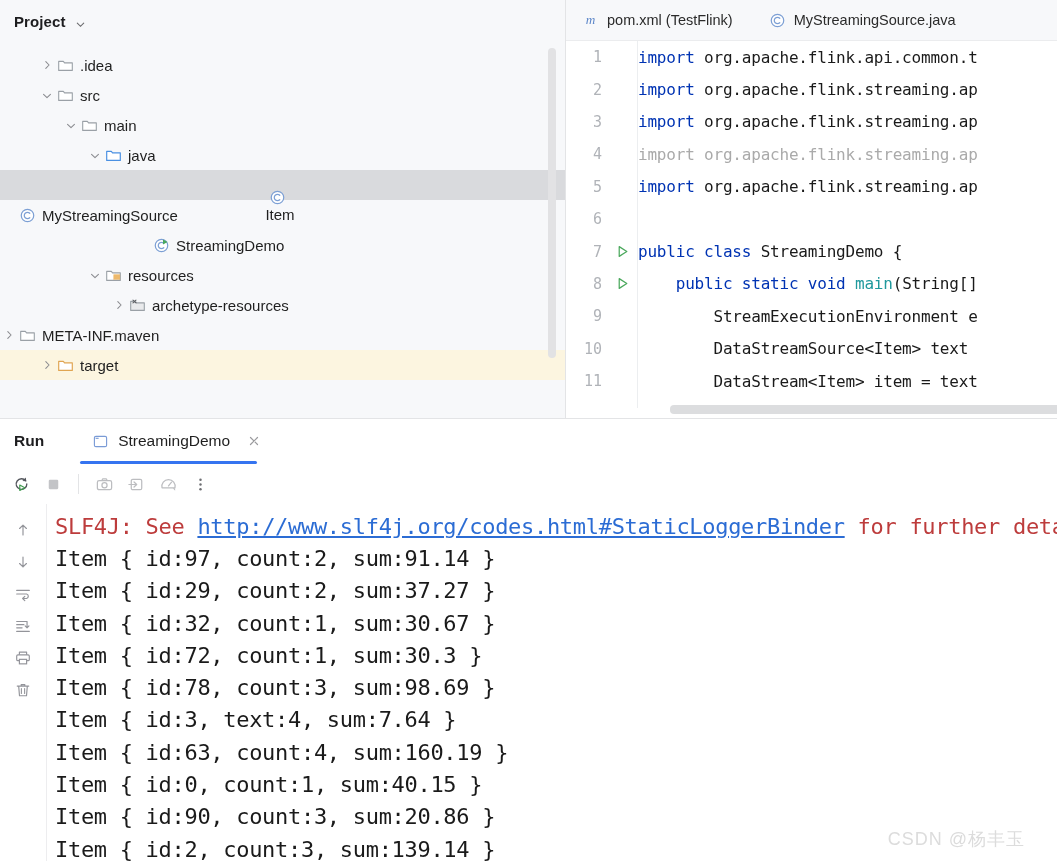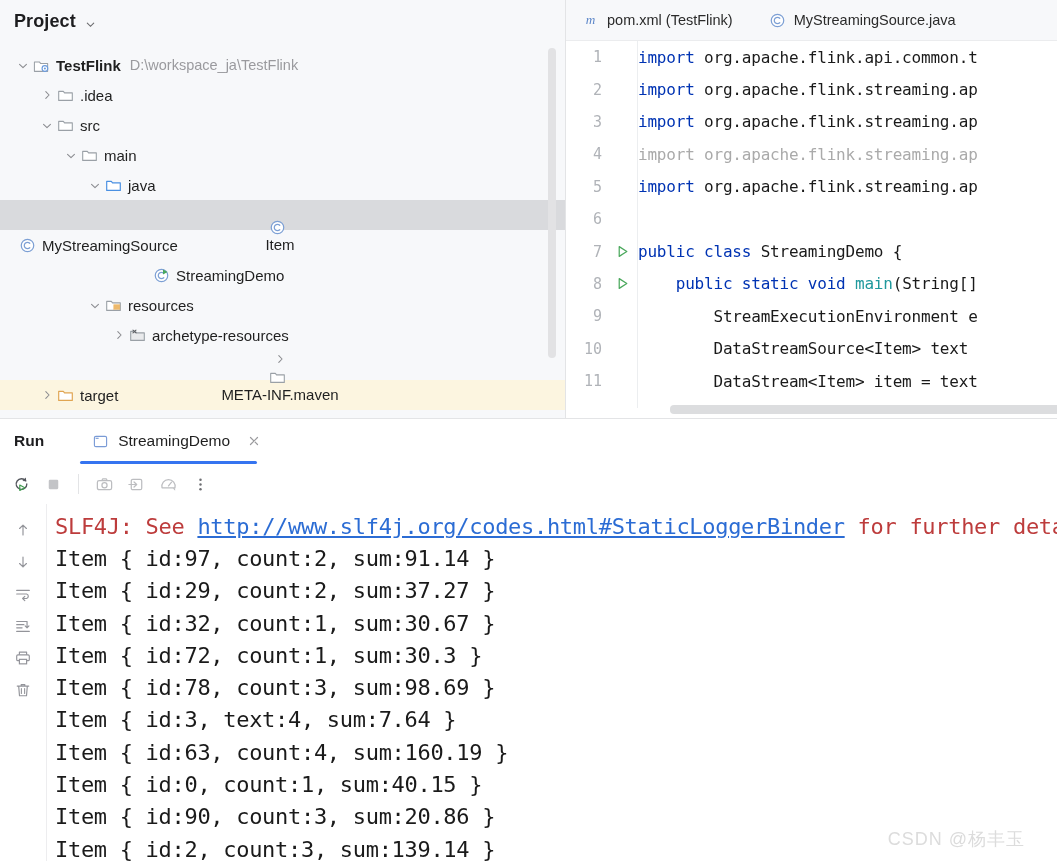--- a/index.html
+++ b/index.html
@@ -18,21 +18,21 @@
   .project-panel {
     width: 566px; height: 418px;
     background: #f7f8fa;
     position: relative;
     flex: none;
   }
   .project-header {
     height: 42px; display:flex; align-items:center; padding-left: 14px; gap: 9px;
     background: #f7f8fa;
   }
-  .project-title { font-size: 18px; font-weight: bold; color: #1d1d1f; letter-spacing:.1px; }
+  .project-title { font-size: 15px; font-weight: bold; color: #1d1d1f; letter-spacing:.1px; }
   .chev-small { width:11px; height:11px; flex:none; }
 
   .tree { padding-top: 8px; position: relative; }
   .tree-row {
     display:flex; align-items:center; height:30px; font-size:15px; color:#1f1f1f;
     white-space:nowrap; padding-right:6px;
   }
   .tree-row.selected { background:#d9dadd; }
   .tree-row.excluded { background:#fcf5e0; }
   .tw { width: 18px; height:18px; flex:none; display:flex; align-items:center; justify-content:center; }
@@ -115,36 +115,20 @@
       <div class="project-header">
         <span class="project-title">Project</span>
         <span class="chev-small">
           <svg viewBox="0 0 12 12" width="11" height="11">
               <path d="M2.5 4.5 L6 8 L9.5 4.5" fill="none" stroke="#6b6b6e" stroke-width="1.2" stroke-linecap="round"></path>
             </svg>
         </span>
       </div>
 
       <div class="tree" id="tree-container">
-          <div class="tree-row" style="padding-left: 14px;">
-            <span class="tw">
-              <svg viewBox="0 0 14 14" width="12" height="12">
-                <path d="M3 6.2 L7 10 L11 6.2" fill="none" stroke="#8a8b8f" stroke-width="1.25" stroke-linecap="round" stroke-linejoin="round"></path>
-              </svg>
-            </span>
-            <span class="ico">
-              <svg viewBox="0 0 18 18" width="17" height="17">
-        <path d="M1.5 5.2 h5.2 l1.3 1.6 h7.5 v8.4 h-14 z" fill="#fff" stroke="#9aa0a6" stroke-width="1.1" stroke-linejoin="round"></path>
-        <circle cx="12.6" cy="12.2" r="3" fill="#fff" stroke="#6b9bdc" stroke-width="1.2"></circle>
-        <circle cx="12.6" cy="12.2" r="1.1" fill="#6b9bdc"></circle>
-              </svg>
-            </span>
-            <span class="tree-label bold">TestFlink</span>
-            <span class="tree-path">D:\workspace_ja\TestFlink</span>
-          </div>
           <div class="tree-row" style="padding-left: 38px;">
             <span class="tw">
               <svg viewBox="0 0 14 14" width="12" height="12">
                 <path d="M5.6 3 L9.4 7 L5.6 11" fill="none" stroke="#8a8b8f" stroke-width="1.25" stroke-linecap="round" stroke-linejoin="round"></path>
               </svg>
             </span>
             <span class="ico">
               <svg viewBox="0 0 18 18" width="17" height="17">
         <path d="M1.8 4.6 h4.9 l1.3 1.6 h8.2 v8 h-14.4 z" fill="#fff" stroke="#9aa0a6" stroke-width="1.15" stroke-linejoin="round"></path>
               </svg>
@@ -242,21 +226,21 @@
               </svg>
             </span>
             <span class="ico">
               <svg viewBox="0 0 18 18" width="17" height="17">
         <path d="M1.8 4.6 h4.9 l1.3 1.6 h8.2 v8 h-14.4 z" fill="#e9eaec" stroke="#9aa0a6" stroke-width="1.15" stroke-linejoin="round"></path>
         <path d="M4.2 3.2 L7.4 6.2 M7.4 3.2 L4.2 6.2" stroke="#5b5d61" stroke-width="1.1" stroke-linecap="round"></path>
               </svg>
             </span>
             <span class="tree-label">archetype-resources</span>
           </div>
-          <div class="tree-row" style=" flex-direction: column;">
+          <div class="tree-row" style="">
             <span class="tw">
               <svg viewBox="0 0 14 14" width="12" height="12">
                 <path d="M5.6 3 L9.4 7 L5.6 11" fill="none" stroke="#8a8b8f" stroke-width="1.25" stroke-linecap="round" stroke-linejoin="round"></path>
               </svg>
             </span>
             <span class="ico">
               <svg viewBox="0 0 18 18" width="17" height="17">
         <path d="M1.8 4.6 h4.9 l1.3 1.6 h8.2 v8 h-14.4 z" fill="#fff" stroke="#9aa0a6" stroke-width="1.15" stroke-linejoin="round"></path>
               </svg>
             </span>

